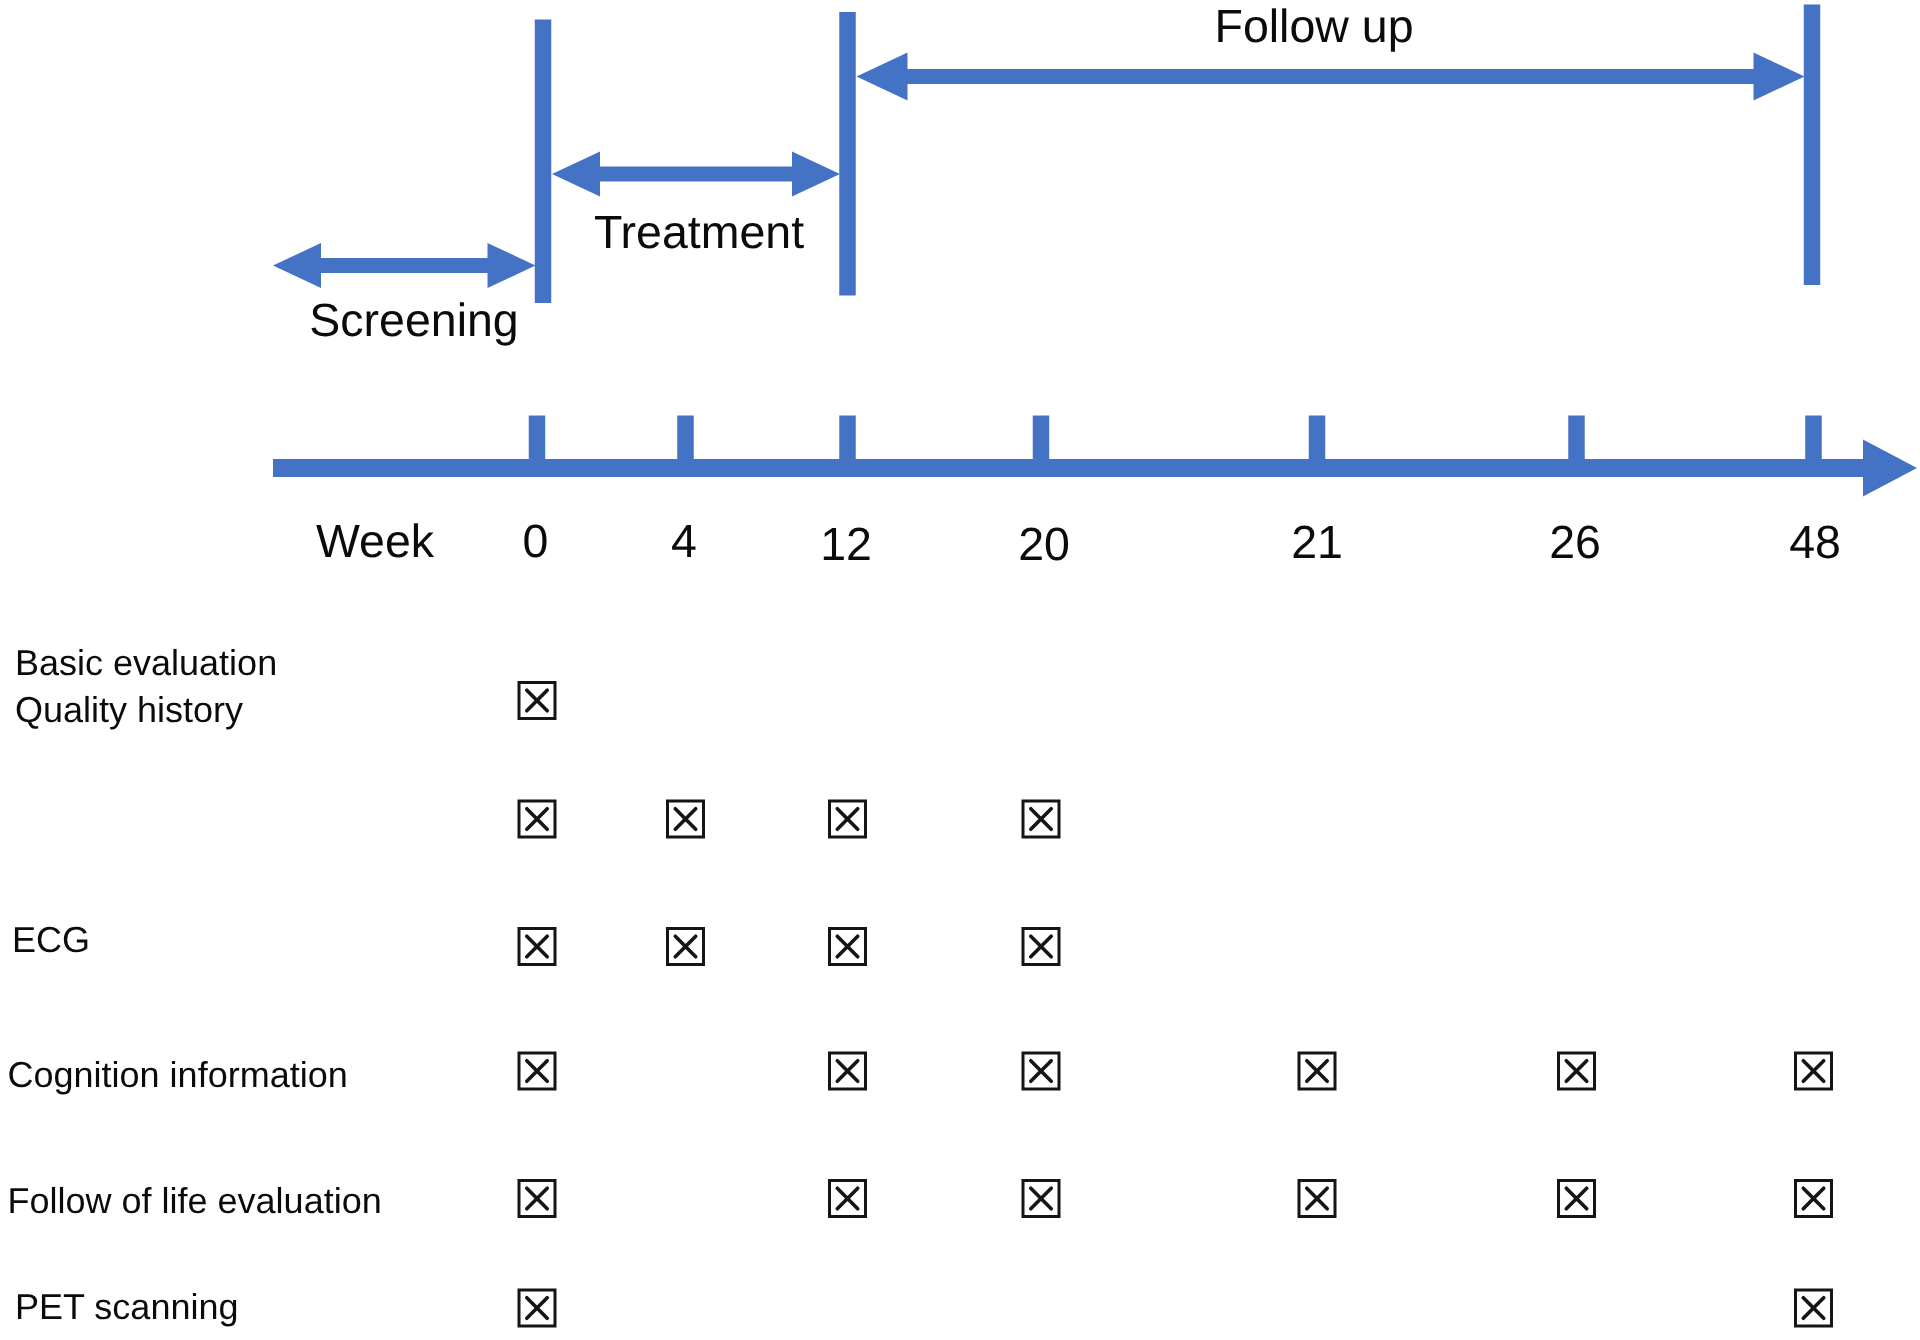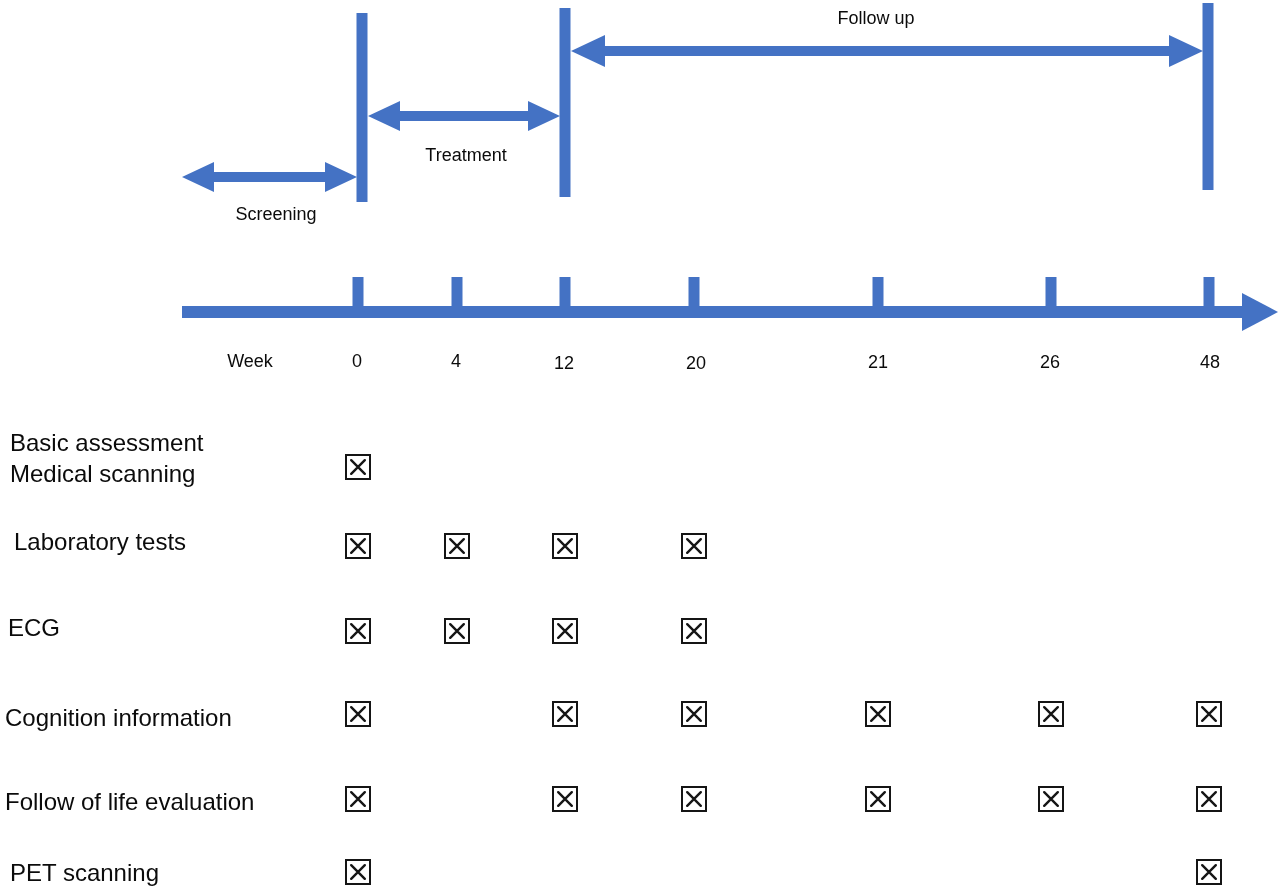--- a/index.html
+++ b/index.html
@@ -6,21 +6,21 @@
   html,body { background:#fff; }
   body {
     width:1280px; height:893px; position:relative; overflow:hidden;
     font-family:"Liberation Sans", sans-serif; color:var(--ink,#111);
   }
   .canvas { position:absolute; inset:0; }
   #diagram-svg { position:absolute; left:0; top:0; }
   .blue { fill:var(--accent,#4472C4); }
   .lbl {
     position:absolute; transform:translate(-50%,-50%);
-    font-size:18px; white-space:nowrap; color:#0b0b0b;
+    font-size:31px; white-space:nowrap; color:#0b0b0b;
   }
   .rowlbl {
     position:absolute; transform:translateY(-50%);
     font-size:24px; line-height:31px; white-space:nowrap; color:#0b0b0b;
   }
   .cbx {
     position:absolute; width:26px; height:26px;
     border:2.5px solid #151515; background:#fff; display:block;
   }
   .cbx svg { width:100%; height:100%; display:block; }
@@ -61,24 +61,23 @@
   <div class="lbl" style="left:250px; top:361px">Week</div>
   <div class="lbl" style="left:357px; top:361px">0</div>
   <div class="lbl" style="left:456px; top:361px">4</div>
   <div class="lbl" style="left:564px; top:363px">12</div>
   <div class="lbl" style="left:696px; top:363px">20</div>
   <div class="lbl" style="left:878px; top:362px">21</div>
   <div class="lbl" style="left:1050px; top:362px">26</div>
   <div class="lbl" style="left:1210px; top:362px">48</div>
 
   <div class="rowlbl" style="left:10px; top:458px">
-    <div>Basic assessment</div>
-    <div>Medical scanning</div>
+    <div>Basic evaluation</div>
+    <div>Quality history</div>
   </div>
-  <div class="rowlbl" style="left:14px; top:541px">Laboratory tests</div>
   <div class="rowlbl" style="left:8px; top:627px">ECG</div>
   <div class="rowlbl" style="left:5px; top:717px">Cognition information</div>
   <div class="rowlbl" style="left:5px; top:801px">Follow of life evaluation</div>
   <div class="rowlbl" style="left:10px; top:872px">PET scanning</div>
 
   <div id="checkbox-layer">
       <span class="cbx" style="left: 345px; top: 454px;">
         <svg viewBox="0 0 21 21">
           <path d="M4 4 L17 17 M17 4 L4 17"></path>
         </svg>

